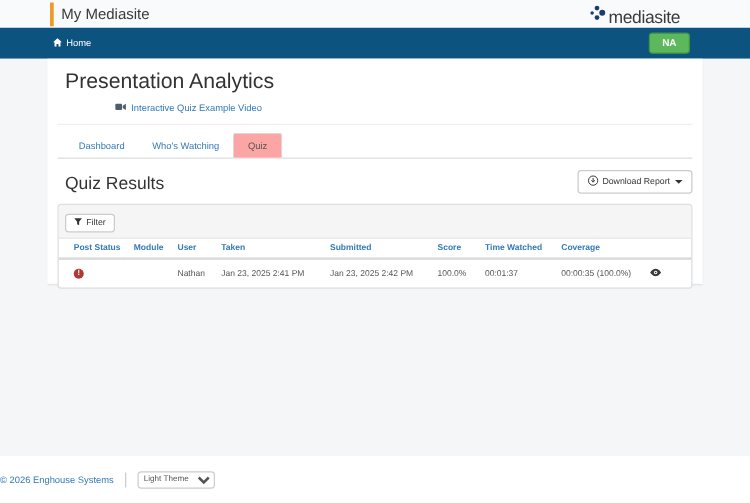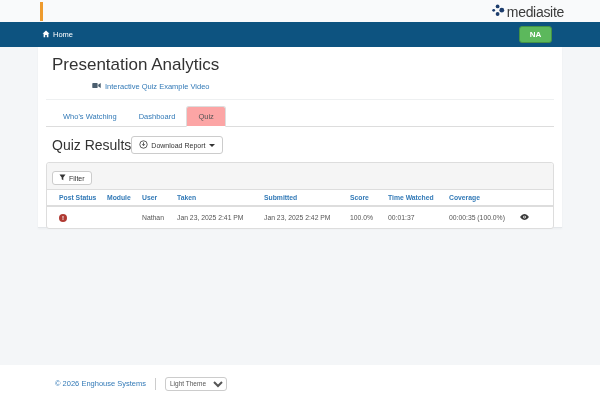--- a/index.html
+++ b/index.html
@@ -7,21 +7,21 @@
   body {
     font-family: "Liberation Sans", sans-serif;
     display: flex; flex-direction: column;
     background: #ffffff; color: #333;
   }
 
   
   .top-header { position: relative; height: 22px; background: #f9fafb; flex: 0 0 auto; }
   .accent-bar { position: absolute; left: 40px; top: 2px; width: 3px; height: 19px; background: #EE9B2E; }
   .app-title { position: absolute; left: 49px; top: 4px; font-size: 12px; color: #3a3a3a; }
-  .logo { position: absolute; right: 36px; top: 3px; display: flex; align-items: center; gap: 2px; }
+  .logo { position: absolute; right: 56px; top: 3px; display: flex; align-items: center; gap: 2px; }
   .logo-text { font-size: 14px; color: #3b3b3b; letter-spacing: -0.3px; font-weight: 500; }
 
   
   .navbar { height: 25px; background: #0D5380; display: flex; align-items: center; padding: 0 42px; flex: 0 0 auto; }
   .breadcrumb-home { display: flex; gap: 3px; color: #fff; font-size: 7.5px; cursor: pointer; }
   .nav-spacer { flex: 1; }
   .avatar { width: 33px; height: 17px; border-radius: 3px; background: #5cb85c; border: 1px solid #459245;
             color: #fff; font-size: 8px; font-weight: bold; display: flex; align-items: center; justify-content: center; margin-right: 6px; }
   .search-wrap { position: relative; }
   .search-input { width: 114px; height: 17px; border: none; border-radius: 3px; font-size: 8px;
@@ -36,21 +36,21 @@
   .page-title { font-size: 17px; font-weight: 400; color: #333; margin: 4px 0 7px 6px; }
   .presentation-link { display: flex; align-items: center; gap: 4px; margin-left: 6px;
                        font-size: 7.5px; color: #337ab7; text-decoration: none; cursor: pointer; padding-left: 40px; }
   .card-hr { border: none; border-top: 1px solid #eef0f1; margin: 8px 0 0 0; }
 
   .tabs { display: flex; align-items: flex-end; border-bottom: 1px solid #ddd; padding: 6px 0 0 6px; }
   .tab { font-size: 7.5px; padding: 5px 11px; color: #337ab7; cursor: pointer; }
   .tab.active { background: #fca5a5; border: 1px solid #ddd; border-bottom: 1px solid #fff;
                 margin-bottom: -1px; border-radius: 3px 3px 0 0; color: #555; }
 
-  .results-header { display: flex; justify-content: flex-start; align-items: center; margin: 9px 0 8px 6px; }
+  .results-header { display: flex; justify-content: space-between; align-items: center; margin: 9px 0 8px 6px; }
   .results-title { font-size: 14px; font-weight: 400; color: #333; margin: 0; }
   .btn { display: inline-flex; align-items: center; gap: 3px; font-size: 7px; color: #333;
          background: #fff; border: 1px solid #ccc; border-radius: 3px; padding: 3px 7px; cursor: pointer;
          font-family: "Liberation Sans", sans-serif; }
   .caret { display: inline-block; width: 0; height: 0; border-left: 3px solid transparent;
            border-right: 3px solid transparent; border-top: 3px solid #333; margin-left: 1px; }
 
   .panel { border: 1px solid #ddd; border-radius: 3px; background: #fff; }
   .panel-heading { background: #f5f5f5; border-bottom: 1px solid #ddd; border-radius: 3px 3px 0 0; padding: 4px 5px; }
   .filter-btn { padding: 2px 6px; }
@@ -64,31 +64,32 @@
   .col-taken { width: 87px; } .col-submitted { width: 86px; } .col-score { width: 38px; }
   .col-time { width: 61px; } .col-coverage { width: 70px; } .col-view { width: auto; }
 
   .status-dot { display: inline-flex; align-items: center; justify-content: center; width: 8px; height: 8px;
                 border-radius: 50%; background: #B03A33; vertical-align: middle; }
   .status-dot::after { content: "!"; color: #fff; font-size: 6px; font-weight: bold; line-height: 1; }
   .eye-btn { cursor: pointer; display: inline-block; }
 
   
   .footer { height: 37px; background: #fff; display: flex; align-items: center; gap: 9px;
-            padding-left: 55px; flex: 0 0 auto; }
+            flex: 0 0 auto; }
   .copyright { font-size: 7.5px; color: #337ab7; text-decoration: none; cursor: pointer; }
   .footer-divider { width: 1px; height: 12px; background: #ccc; }
   .theme-select { font-size: 6.5px; height: 14px; width: 62px; border: 1px solid #ccc; border-radius: 3px;
                   color: #555; background: #fff; font-family: "Liberation Sans", sans-serif; }
 </style>
 </head>
 <body>
 
 <div class="top-header">
   <div class="accent-bar"></div>
+  <div class="app-title">My Mediasite</div>
   <div class="logo">
     <span>
       <svg width="14" height="14" viewBox="0 0 14 14">
         <circle cx="6.6" cy="3.4" r="1.9" fill="#1d3d6d"></circle>
         <circle cx="2.7" cy="7.3" r="1.4" fill="#1d3d6d"></circle>
         <circle cx="10.8" cy="7.2" r="2.4" fill="#1d3d6d"></circle>
         <circle cx="6.6" cy="11" r="1.9" fill="#1d3d6d"></circle>
       </svg>
     </span>
     <span class="logo-text">mediasite</span>
@@ -119,22 +120,22 @@
           <rect x="0.5" y="1.5" width="9.5" height="9" rx="1.5" fill="#4b5e6e"></rect>
           <path d="M11 4.5 L15.5 1.5 V10.5 L11 7.5 Z" fill="#4b5e6e"></path>
         </svg>
       </span>
       <span>Interactive Quiz Example Video</span>
     </a>
 
     <hr class="card-hr">
 
     <div class="tabs">
+      <div class="tab">Dashboard</div>
       <div class="tab">Who's Watching</div>
-      <div class="tab">Dashboard</div>
       <div class="tab active">Quiz</div>
     </div>
 
     <div class="results-header">
       <h2 class="results-title">Quiz Results</h2>
       <button class="btn">
         <span>
           <svg width="9" height="9" viewBox="0 0 16 16">
             <circle cx="8" cy="8" r="6.6" fill="none" stroke="#333" stroke-width="1.4"></circle>
             <path d="M8 4.2 V9.2 M5.6 7.4 L8 10.2 L10.4 7.4" fill="none" stroke="#333" stroke-width="1.4"></path>

